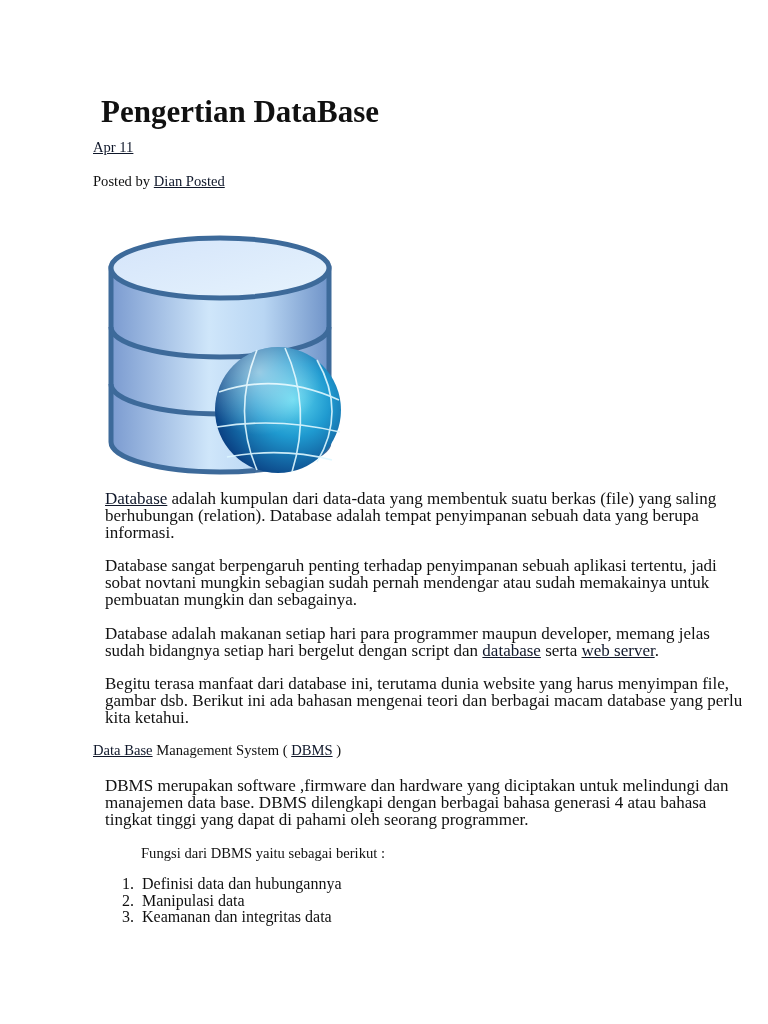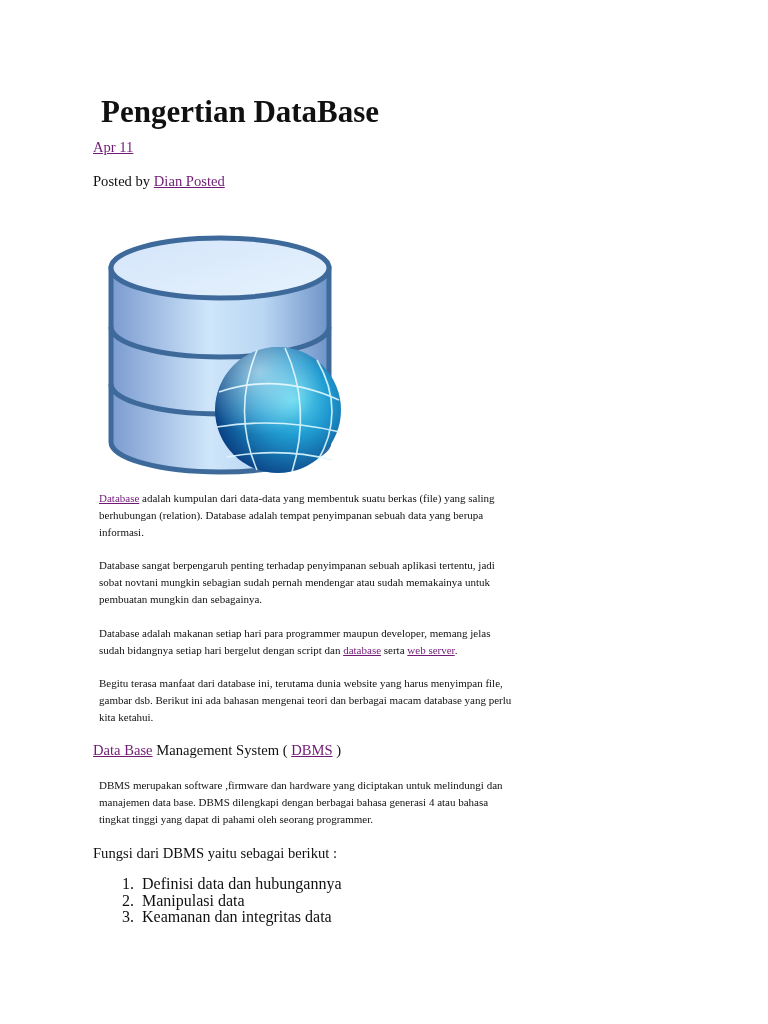--- a/index.html
+++ b/index.html
@@ -7,23 +7,23 @@
     width: 768px; height: 1024px; overflow: hidden; position: relative;
     font-family: "Liberation Serif", "DejaVu Serif", serif;
     color: #111111;
   }
   .page { position: absolute; left: 93px; top: 0; width: 600px; }
   h1 {
     position: absolute; top: 86px; left: 0; margin: 8px;
     font-size: 31px; font-weight: bold; letter-spacing: 0px; white-space: nowrap;
   }
   .line { position: absolute; left: 0; font-size: 14.6px; line-height: 17px; white-space: nowrap; }
-  .para { position: absolute; left: 6px; width: 600px; font-size: 11px; line-height: 17px; }
+  .para { position: absolute; left: 12px; width: 600px; font-size: 17px; line-height: 17px; }
   .para .l { display: block; white-space: nowrap; }
-  a, .link { color: #701a75; text-decoration: underline; }
+  a, .link { color: #0f172a; text-decoration: underline; }
   .hero { position: absolute; left: 14px; top: 232px; width: 240px; height: 250px; }
   ol { position: absolute; left: 0; top: 876px; margin: 0; padding-left: 45px; font-size: 16px; line-height: 16.5px; }
   ol li { padding-left: 4px; }
   .bold { font-weight: normal; }
 </style>
 </head>
 <body>
 
 <div class="page">
 
@@ -105,21 +105,21 @@
   <div class="line bold" style="top:742px;">
     <a class="link">Data Base</a><span> Management System ( </span><a class="link">DBMS</a><span> )</span>
   </div>
 
   <div class="para" style="top:777px;">
     <span class="l">DBMS merupakan software ,firmware dan hardware yang diciptakan untuk melindungi dan</span>
     <span class="l">manajemen data base. DBMS dilengkapi dengan berbagai bahasa generasi 4 atau bahasa</span>
     <span class="l">tingkat tinggi yang dapat di pahami oleh seorang programmer.</span>
   </div>
 
-  <div class="line" style="top:845px;">Fungsi dari DBMS yaitu sebagai berikut :</div>
+  <div class="line" style="top:845px;margin-left:48px;">Fungsi dari DBMS yaitu sebagai berikut :</div>
 
   <ol>
     <li>Definisi data dan hubungannya</li>
     <li>Manipulasi data</li>
     <li>Keamanan dan integritas data</li>
   </ol>
 
 </div>
 
 </body></html>

